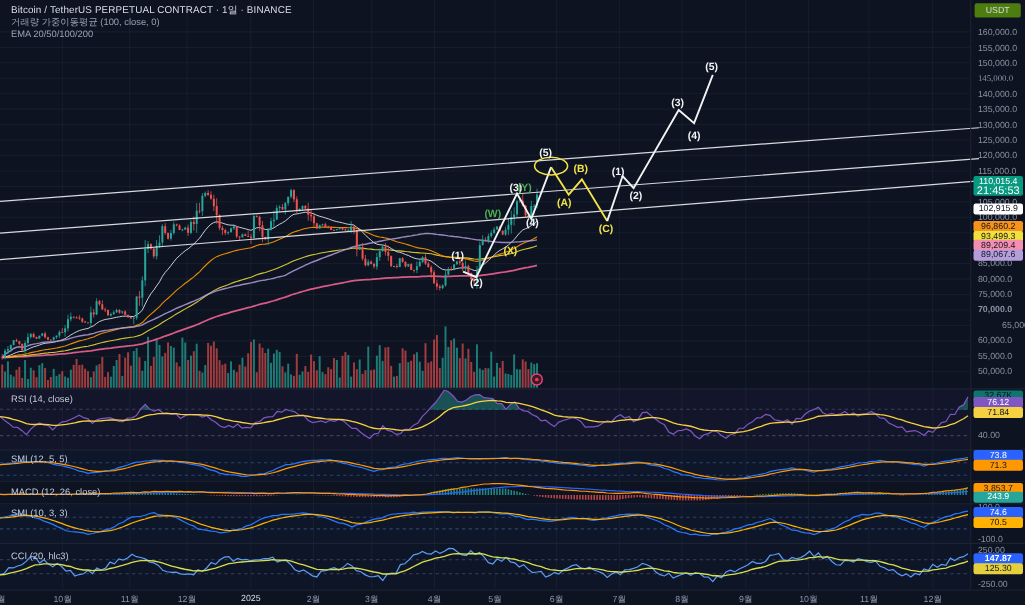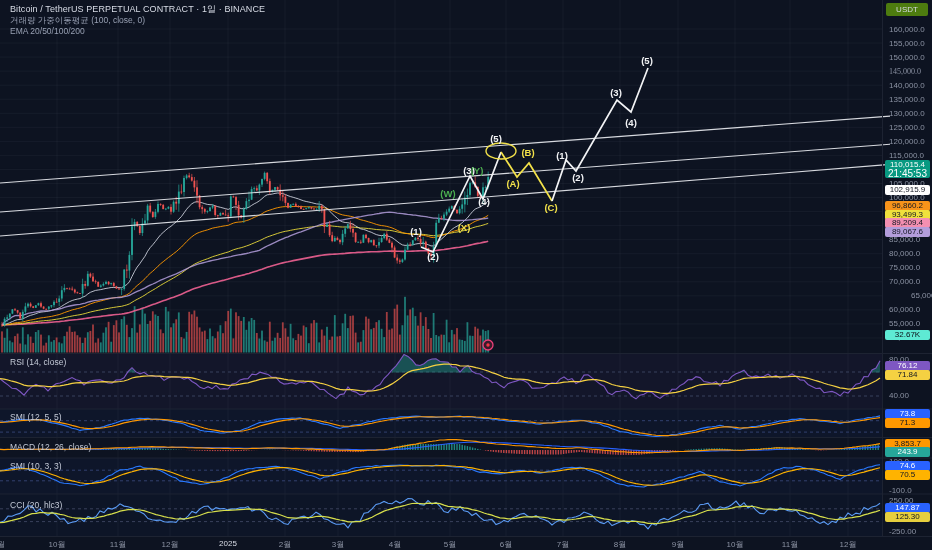--- a/index.html
+++ b/index.html
@@ -1104,51 +1104,51 @@
       <div class="tick" style="top: 136.86px;">120,000.0</div>
       <div class="tick" style="top: 150.905px;">115,000.0</div>
       <div class="tick" style="top: 164.95px;">110,000.0</div>
       <div class="tick" style="top: 178.995px;">105,000.0</div>
       <div class="tick" style="top: 193.04px;">100,000.0</div>
       <div class="tick" style="top: 207.085px;">95,000.0</div>
       <div class="tick" style="top: 221.13px;">90,000.0</div>
       <div class="tick" style="top: 235.175px;">85,000.0</div>
       <div class="tick" style="top: 249.22px;">80,000.0</div>
       <div class="tick" style="top: 263.265px;">75,000.0</div>
-      <div class="tick" style="top: 277.31px;">70,000.0</div>
+      <div class="tick" style="top: 277.31px; font-weight: bold;">70,000.0</div>
       <div class="tick" style="top: 291.355px; padding-left: 22px;">65,000.0</div>
       <div class="tick" style="top: 305.4px;">60,000.0</div>
       <div class="tick" style="top: 319.445px;">55,000.0</div>
       <div class="tick" style="top: 333.49px;">50,000.0</div>
       <div class="tick" style="top: 354.5px;">80.00</div>
       <div class="tick" style="top: 372.5px;">60.00</div>
       <div class="tick" style="top: 390.5px;">40.00</div>
       <div class="tick" style="top: 456.5px;">100.0</div>
       <div class="tick" style="top: 485.5px;">-100.0</div>
       <div class="tick" style="top: 495.5px;">250.00</div>
       <div class="tick" style="top: 526.5px;">-250.00</div>
       <div class="tag" style="background: rgb(8, 153, 129); color: rgb(255, 255, 255); top: 160px;">
         <div>110,015.4</div>
         <div class="sub">21:45:53</div>
       </div>
       <div class="tag" style="background: rgb(255, 255, 255); color: rgb(19, 23, 34); top: 185px;">102,915.9</div>
       <div class="tag" style="background: rgb(247, 147, 26); color: rgb(19, 23, 34); top: 201px;">96,860.2</div>
       <div class="tag" style="background: rgb(240, 225, 60); color: rgb(19, 23, 34); top: 210px;">93,499.3</div>
       <div class="tag" style="background: rgb(244, 143, 177); color: rgb(19, 23, 34); top: 218px;">89,209.4</div>
       <div class="tag" style="background: rgb(179, 157, 219); color: rgb(19, 23, 34); top: 227px;">89,067.6</div>
-      <div class="tag" style="background: #5eead4; color: rgb(11, 15, 23); top: 330px;">32.67K</div>
+      <div class="tag" style="background: #0f766e; color: rgb(11, 15, 23); top: 355px;">32.67K</div>
       <div class="tag" style="background: rgb(126, 87, 194); color: rgb(255, 255, 255); top: 361px;">76.12</div>
       <div class="tag" style="background: rgb(245, 209, 66); color: rgb(19, 23, 34); top: 370px;">71.84</div>
       <div class="tag" style="background: rgb(41, 98, 255); color: rgb(255, 255, 255); top: 409px;">73.8</div>
       <div class="tag" style="background: rgb(255, 152, 0); color: rgb(19, 23, 34); top: 418px;">71.3</div>
       <div class="tag" style="background: rgb(255, 152, 0); color: rgb(19, 23, 34); top: 439px;">3,853.7</div>
       <div class="tag" style="background: rgb(38, 166, 154); color: rgb(255, 255, 255); top: 447px;">243.9</div>
       <div class="tag" style="background: rgb(41, 98, 255); color: rgb(255, 255, 255); top: 461px;">74.6</div>
       <div class="tag" style="background: rgb(255, 179, 0); color: rgb(19, 23, 34); top: 470px;">70.5</div>
-      <div class="tag" style="background: rgb(41, 98, 255); color: rgb(255, 255, 255); top: 503px;">147.87</div>
+      <div class="tag" style="background: rgb(41, 98, 255); color: rgb(255, 255, 255); top: 503px; font-weight: bold;">147.87</div>
       <div class="tag" style="background: rgb(230, 207, 62); color: rgb(19, 23, 34); top: 512px;">125.30</div>
     </div>
   <div id="time-axis">
       <div class="tlabel" style="left: 1px;">월</div>
       <div class="tlabel" style="left: 57px;">10월</div>
       <div class="tlabel" style="left: 118px;">11월</div>
       <div class="tlabel" style="left: 170px;">12월</div>
       <div class="tlabel em" style="left: 228px;">2025</div>
       <div class="tlabel" style="left: 285px;">2월</div>
       <div class="tlabel" style="left: 338px;">3월</div>

